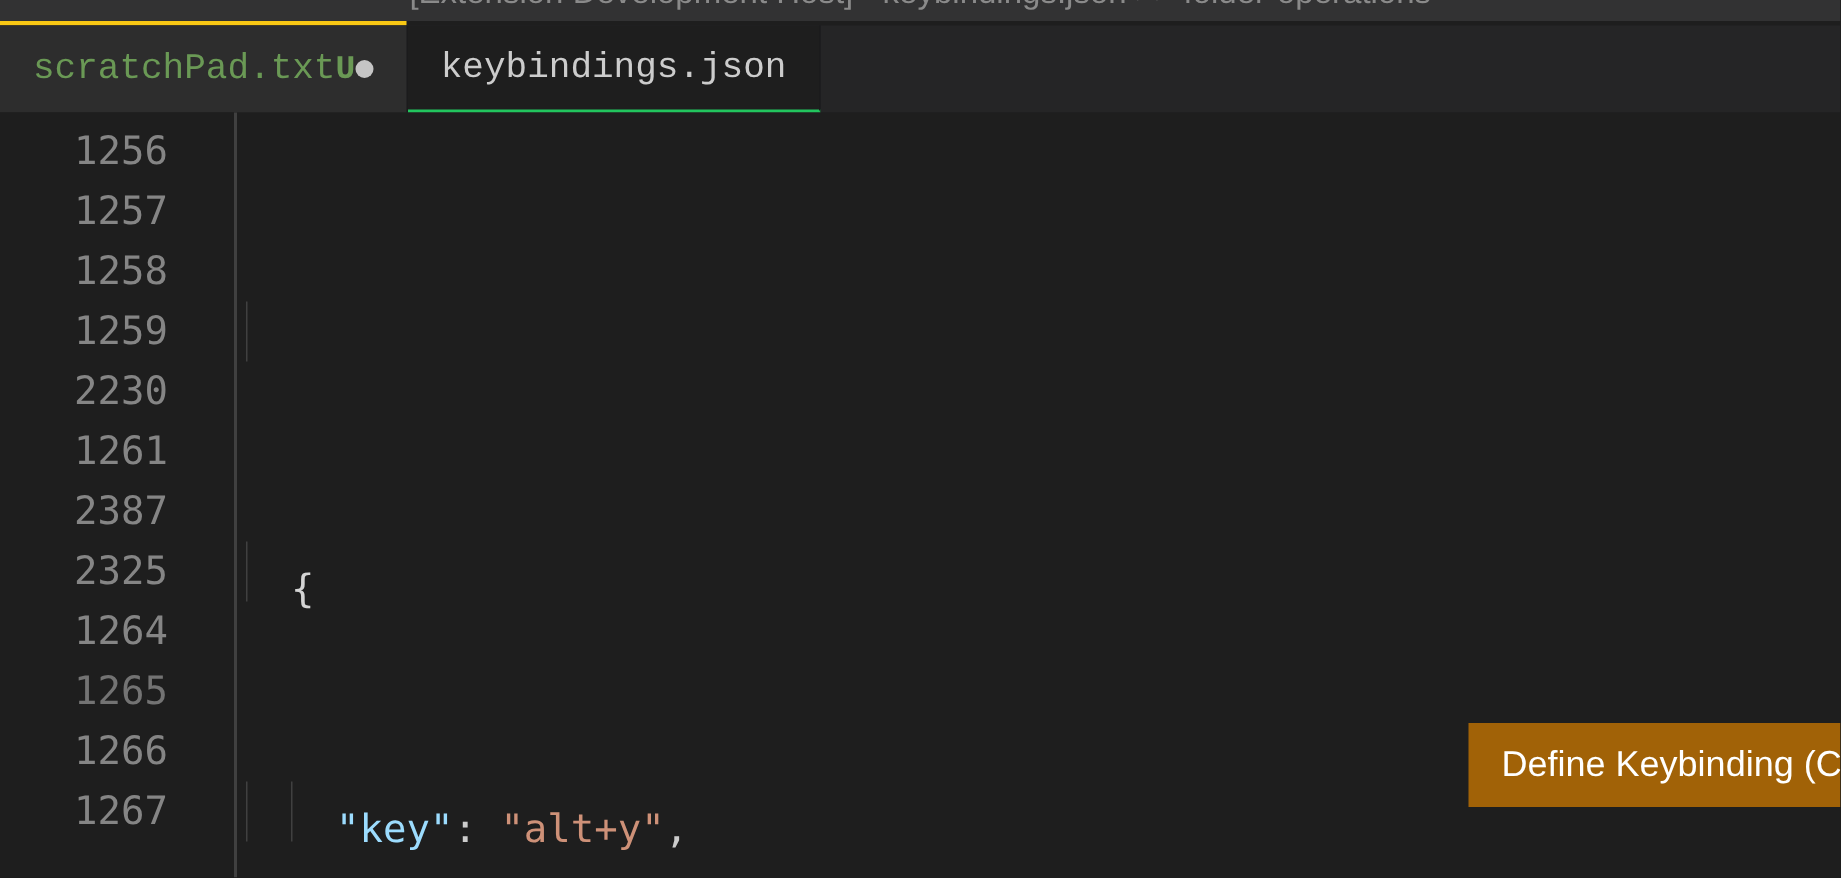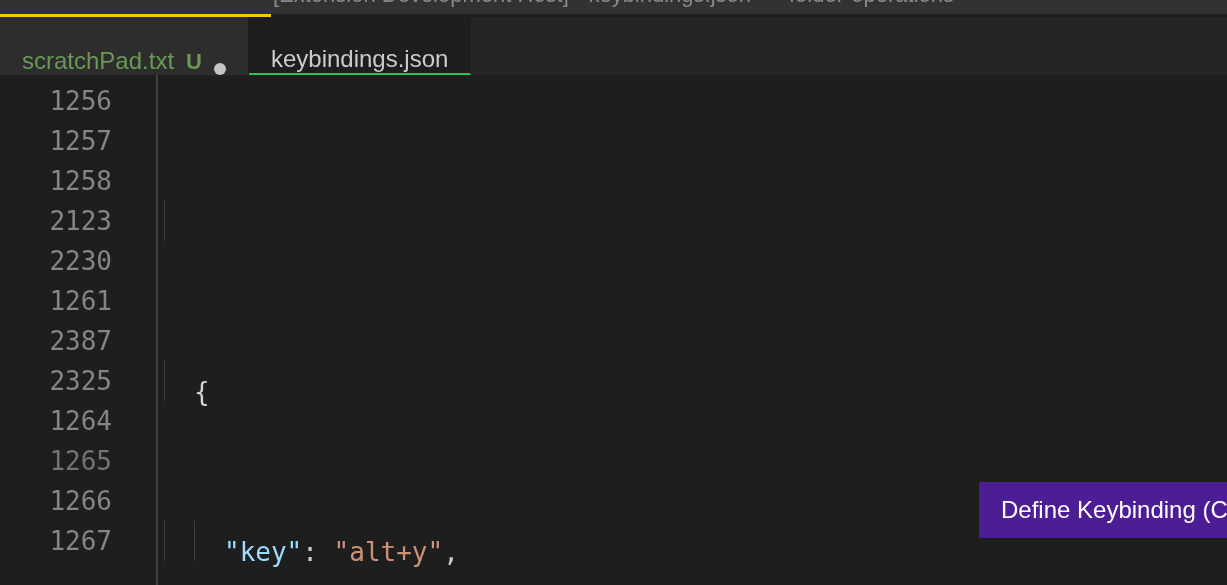--- a/index.html
+++ b/index.html
@@ -38,27 +38,27 @@
 
   .tab-bar {
     height: 58px;
     width: 100%;
     background: #252526;
     display: flex;
     align-items: stretch;
   }
   .tab {
     display: flex;
-    align-items: flex-end;
+    align-items: center;
     padding: 0 22px;
-    gap: 12px;
     font-size: 24px;
     color: #cccccc;
     border-right: 1px solid #1b1b1c;
     cursor: pointer;
+    font-family: Liberation Mono, monospace;
   }
   .tab.inactive {
     background: #2d2d2d;
   }
   .tab.inactive .filename { color: #6a9955; }
   .tab.active {
     background: #1e1e1e;
     border-bottom: 2px solid #22c55e;
   }
   .tab .u-badge {
@@ -116,21 +116,21 @@
   }
   .tok-brace { color: #d4d4d4; }
   .tok-key { color: #9cdcfe; }
   .tok-punct { color: #cccccc; }
   .tok-str { color: #ce9178; }
 
   .define-btn {
     position: absolute;
     right: 0;
     bottom: 47px;
-    background: #4c1d95;
+    background: #a16207;
     color: #ffffff;
     font-size: 24px;
     padding: 14px 0 14px 22px;
     cursor: pointer;
     white-space: nowrap;
     overflow: hidden;
     width: 248px;
   }
 </style>
 </head>
@@ -151,21 +151,21 @@
   <div class="tab active">
     <span class="filename">keybindings.json</span>
   </div>
 </div>
 
 <div class="editor-area">
   <div class="gutter" id="gutter">
       <div class="ln">1256</div>
       <div class="ln">1257</div>
       <div class="ln">1258</div>
-      <div class="ln">2123</div>
+      <div class="ln">1259</div>
       <div class="ln">2230</div>
       <div class="ln">1261</div>
       <div class="ln">2387</div>
       <div class="ln">2325</div>
       <div class="ln">1264</div>
       <div class="ln current">1265</div>
       <div class="ln">1266</div>
       <div class="ln">1267</div>
     </div>
   <div class="code">

